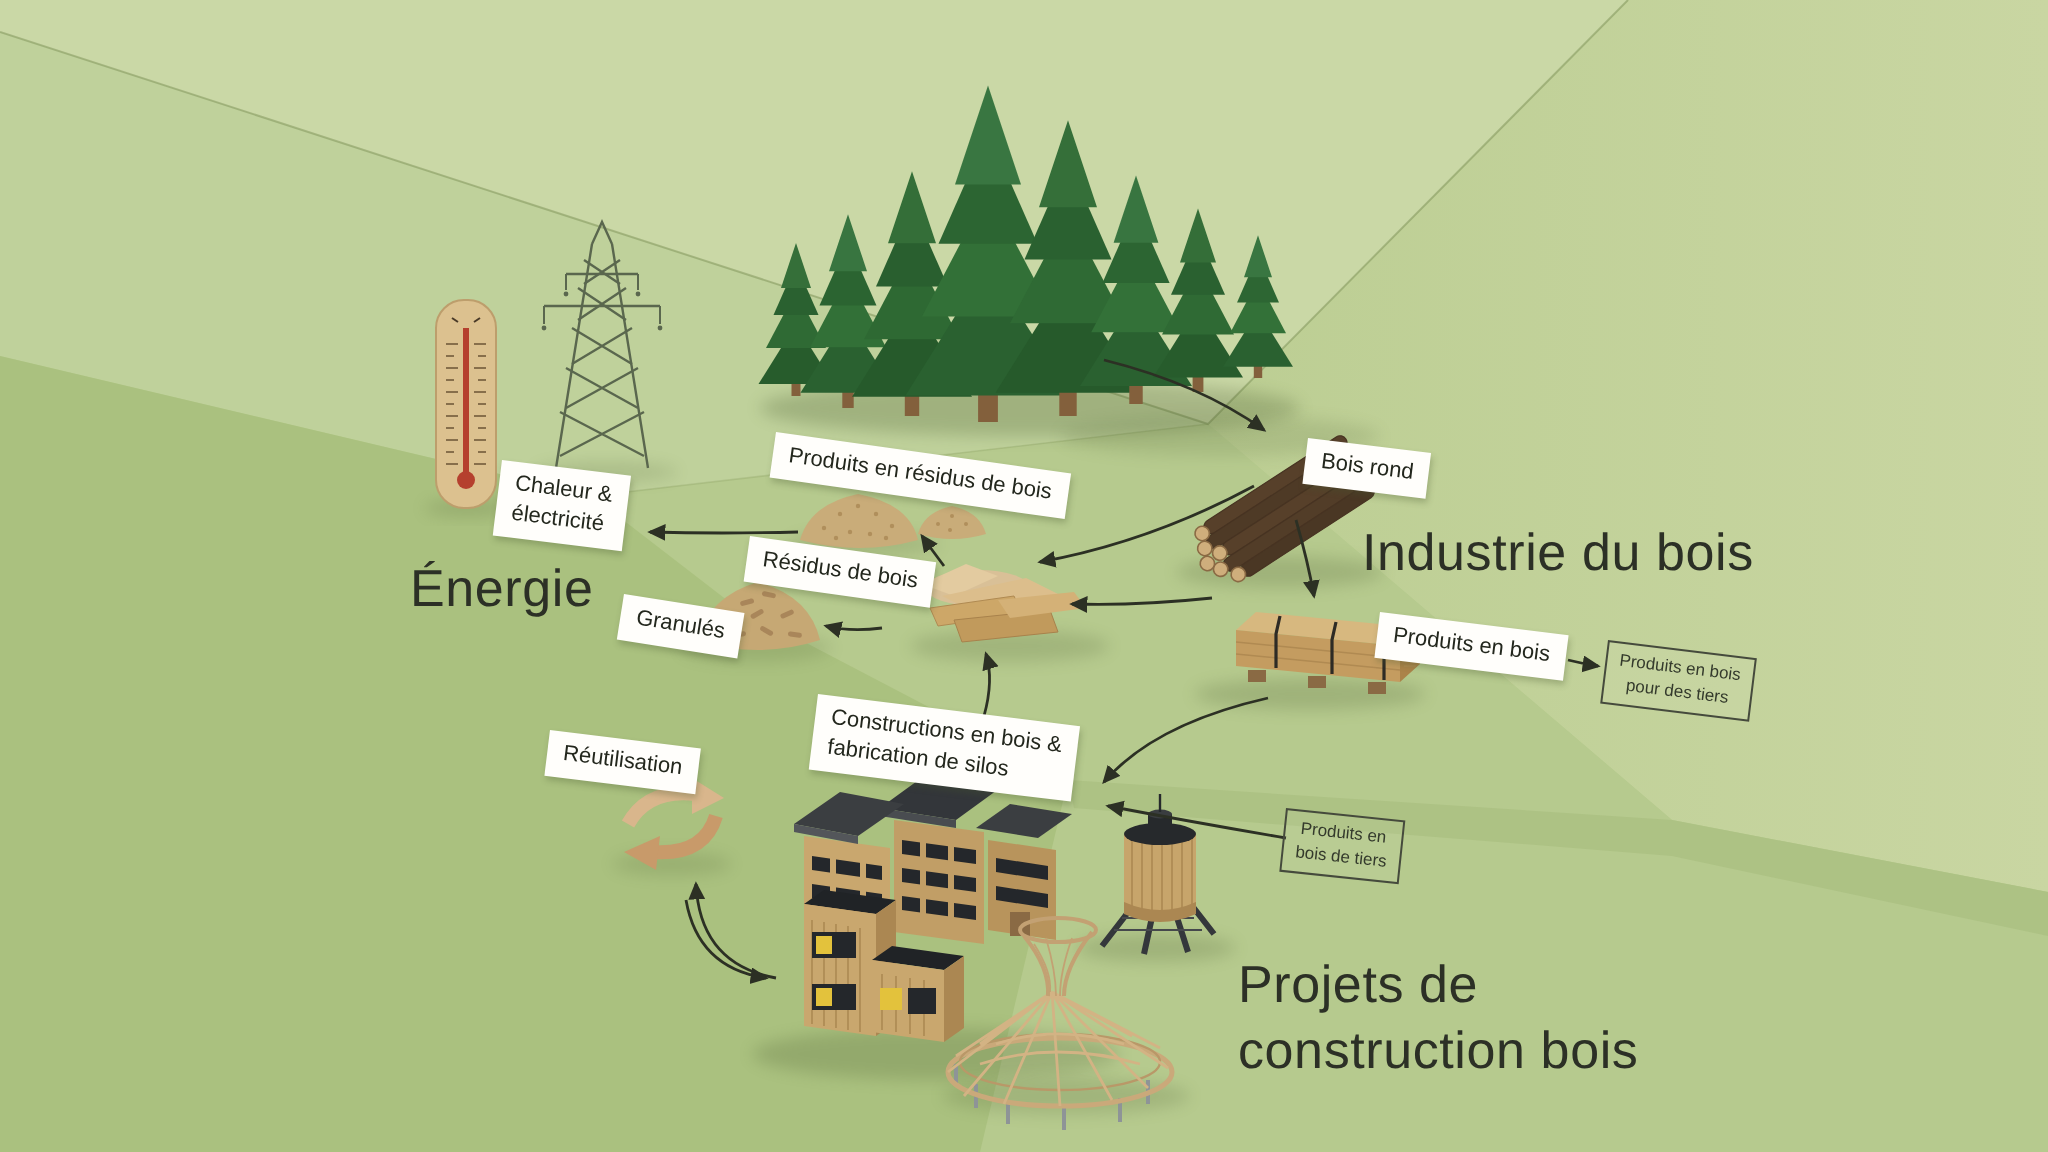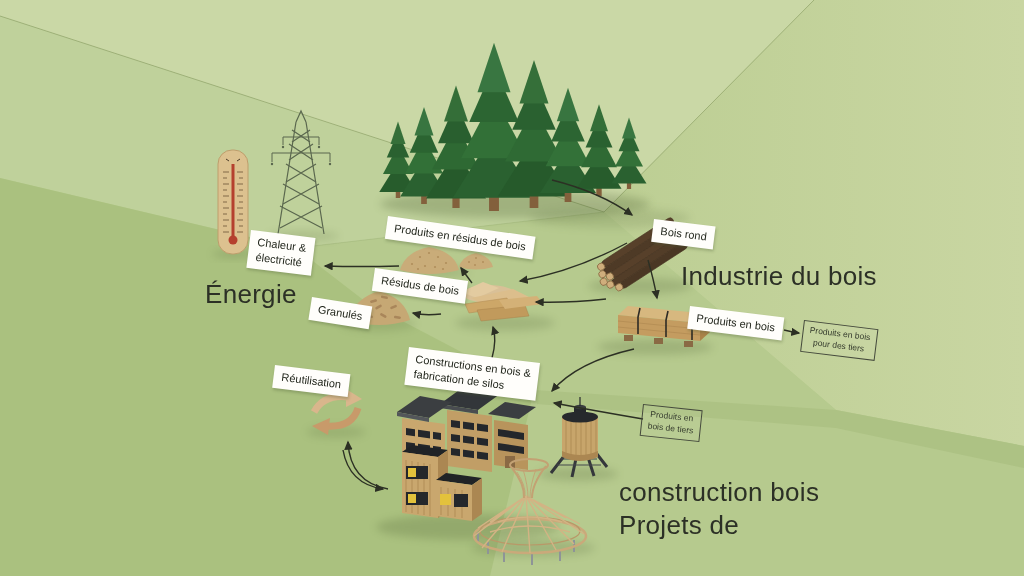--- a/index.html
+++ b/index.html
@@ -345,22 +345,22 @@
       <path d="M634,349 Q577,362 552,391" marker-end="url(#ah)"></path>
       <path d="M643,419 Q596,411 554,403" marker-end="url(#ah)"></path>
       <path d="M388,489 Q350,482 348,442" marker-end="url(#ah)"></path>
       <path d="M343,450 Q349,484 383,489" marker-end="url(#ah)"></path>
     </g>
   </svg>
 
   <div class="hdg" style="left:205px;top:278px;">Énergie</div>
   <div class="hdg" style="left:681px;top:260px;">Industrie du bois</div>
   <div class="hdg" style="left:619px;top:476px;">
+    <div>Projets de</div>
     <div>construction bois</div>
-    <div>Projets de</div>
   </div>
 
   <div class="lbl r8" style="left:388px;top:216px;">Produits en résidus de bois</div>
   <div class="lbl r7" style="left:654px;top:219px;">Bois rond</div>
   <div class="lbl r8" style="left:375px;top:268px;">Résidus de bois</div>
   <div class="lbl r9" style="left:312px;top:297px;">Granulés</div>
   <div class="lbl r7" style="left:251px;top:230px;">
     <div>Chaleur &amp;</div>
     <div>électricité</div>
   </div>

